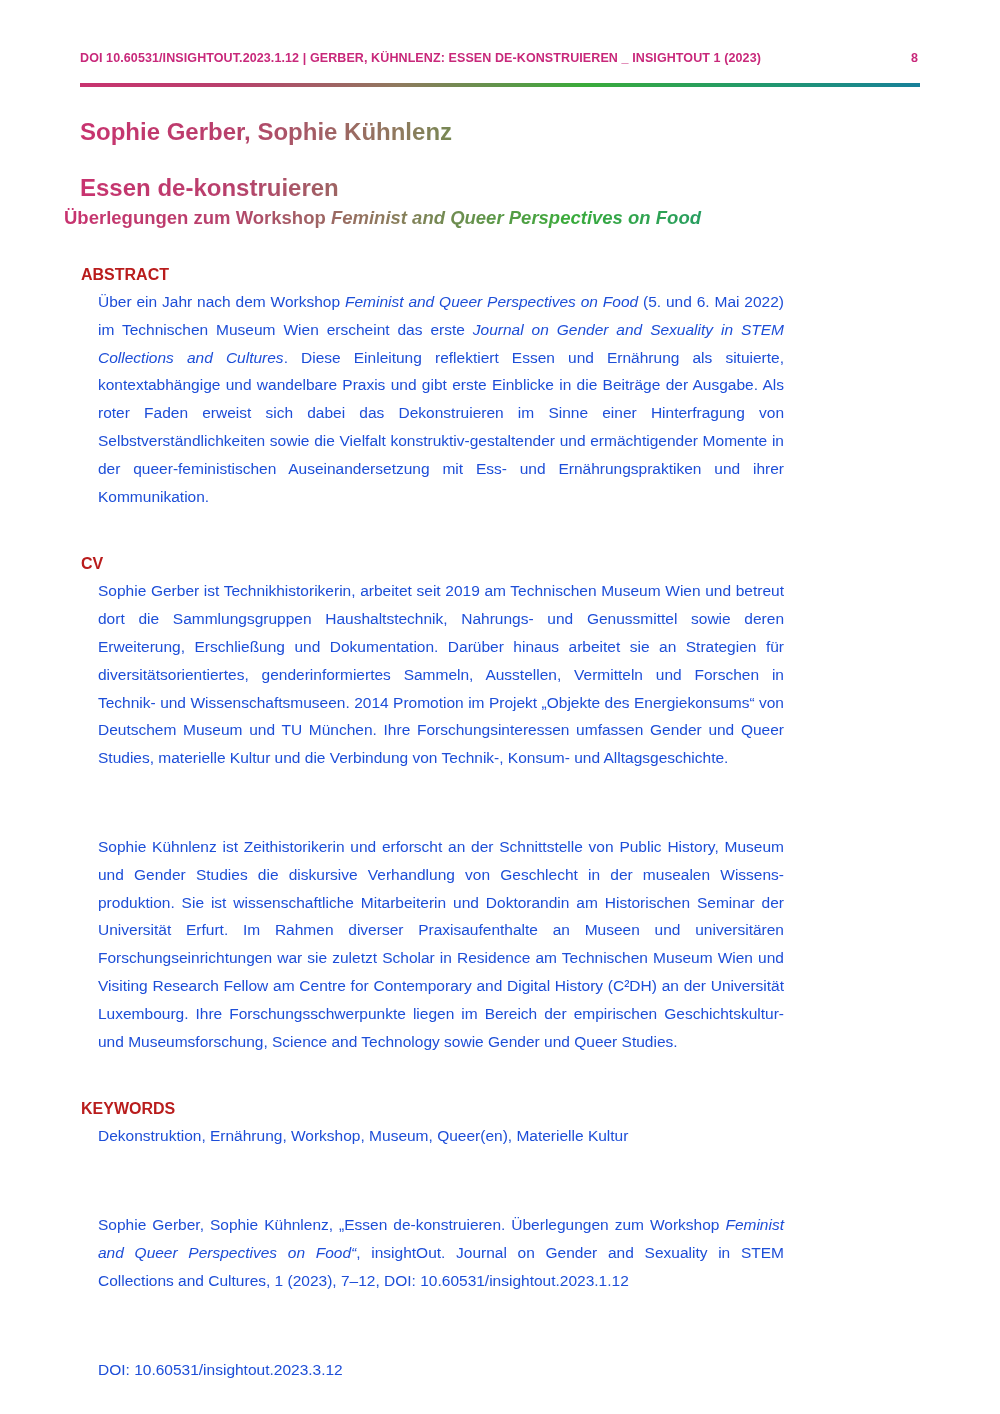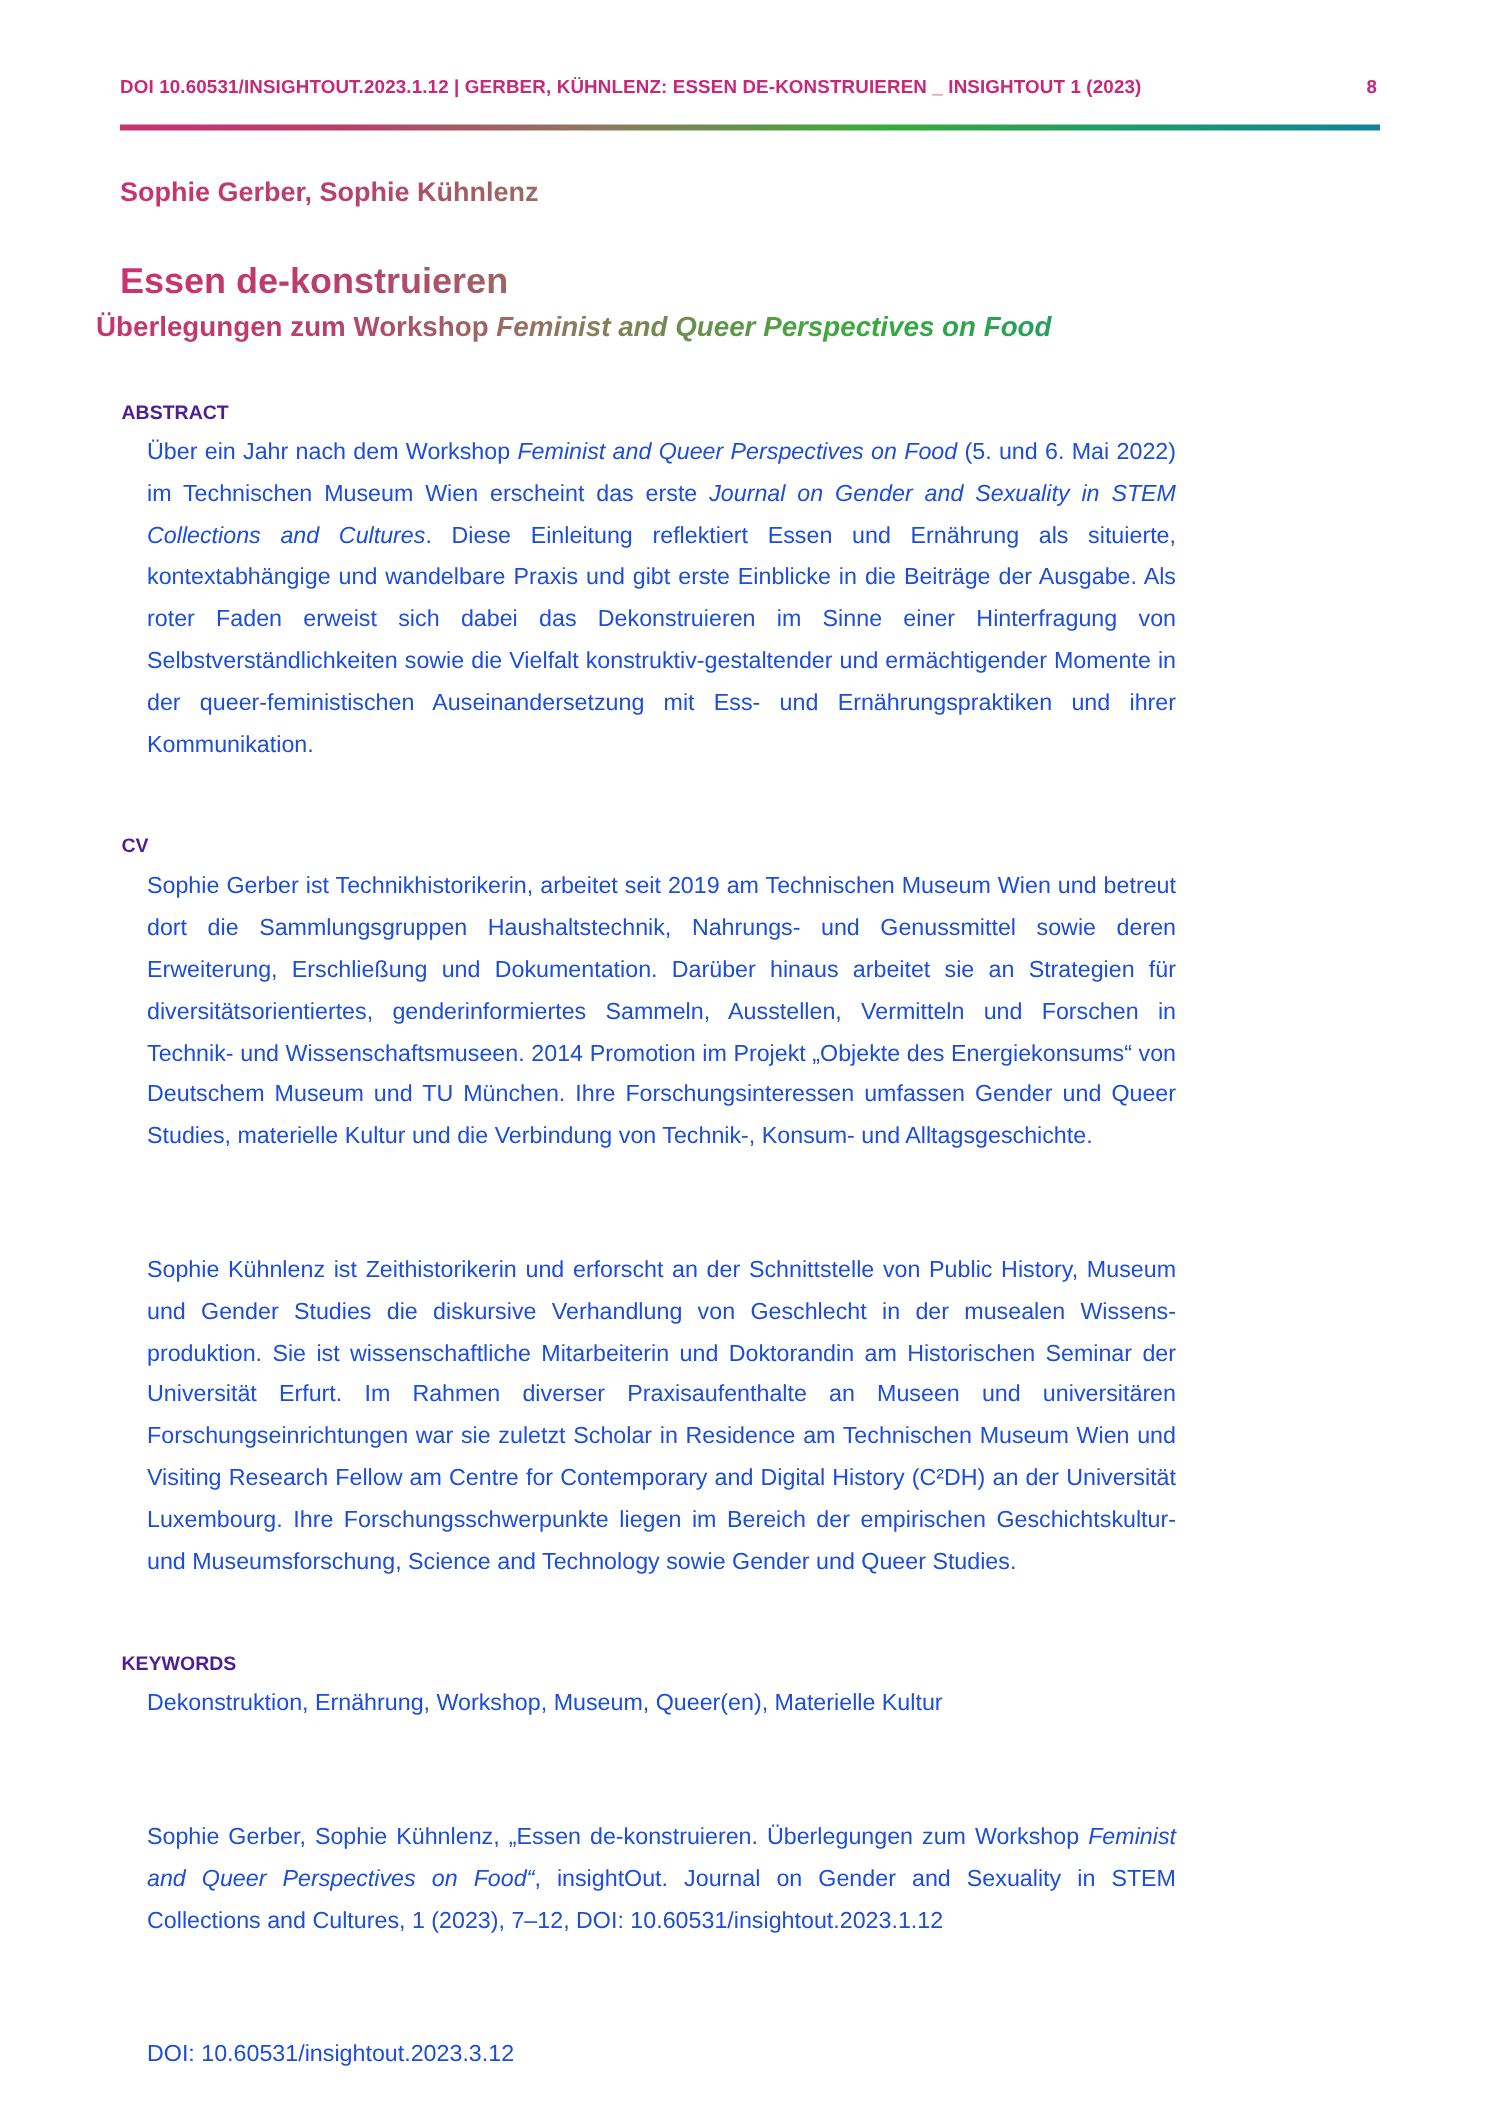--- a/index.html
+++ b/index.html
@@ -9,26 +9,26 @@
     background-image: linear-gradient(90deg, #c8336f 0%, #b8406c 18%, #8f7a5e 38%, #3aab3a 60%, #229a6a 80%, #17809a 100%);
     background-size: 840px 100%;
     background-repeat: no-repeat;
   }
   .header { position: absolute; left: 80px; top: 51px; width: 838px; height: 18px; }
   .header-text { position: absolute; left: 0; top: 0; font-size: 12.5px; font-weight: bold; color: #c8287a; letter-spacing: 0.1px; white-space: nowrap; text-align: right; }
   .page-num { position: absolute; right: 0; top: 0; font-size: 12.5px; font-weight: bold; color: #c8287a; }
   .rule { position: absolute; left: 80px; top: 83px; width: 840px; height: 4px; }
   .gtext { -webkit-background-clip: text; background-clip: text; color: transparent;
            background-position: 0 0; }
-  .authors { position: absolute; left: 80px; top: 118px; font-size: 18px; font-weight: bold; white-space: nowrap; width: 840px; }
+  .authors { position: absolute; left: 80px; top: 118px; font-size: 24px; font-weight: bold; white-space: nowrap; width: 840px; }
   .title { position: absolute; left: 80px; top: 174px; font-size: 24px; font-weight: bold; white-space: nowrap; width: 840px; }
   .subtitle { position: absolute; left: 64px; top: 207px; font-size: 18.5px; font-weight: bold; white-space: nowrap; width: 840px; }
   .subtitle .it { font-style: italic; }
   .content { position: absolute; left: 81px; top: 264px; width: 720px; }
-  .label { font-size: 13px; font-weight: bold; color: #4c1d95; line-height: 22px; margin: 0; }
+  .label { font-size: 16px; font-weight: bold; color: #b91c1c; line-height: 22px; margin: 0; }
   .para { font-size: 15.5px; line-height: 27.8px; text-align: justify; margin: 17px; color: #1d4ed8; hyphens: manual; }
   .para i { font-style: italic; }
   .gap-lg { height: 26px; }
   .gap-md { height: 27px; }
 </style>
 </head>
 <body>
 
 <div class="header">
   <span class="header-text">DOI 10.60531/INSIGHTOUT.2023.1.12 | GERBER, KÜHNLENZ: ESSEN DE-KONSTRUIEREN _ INSIGHTOUT 1 (2023)</span>

